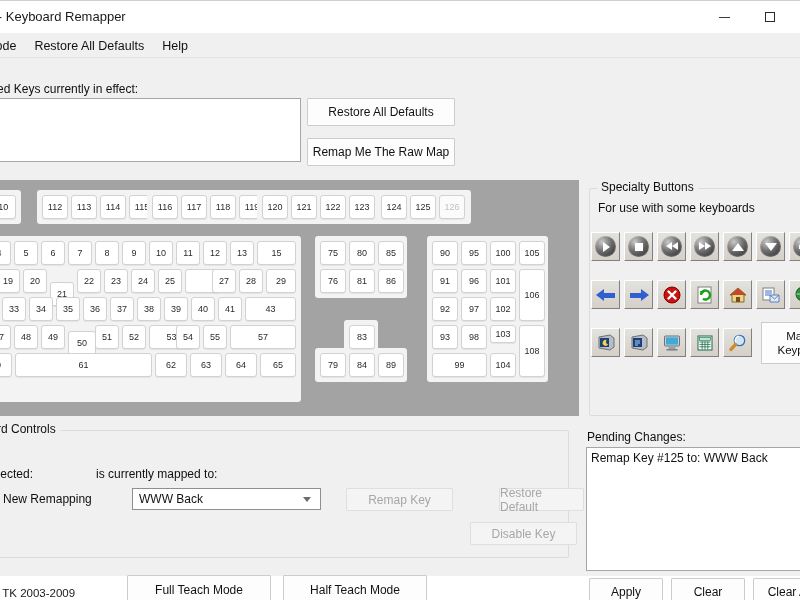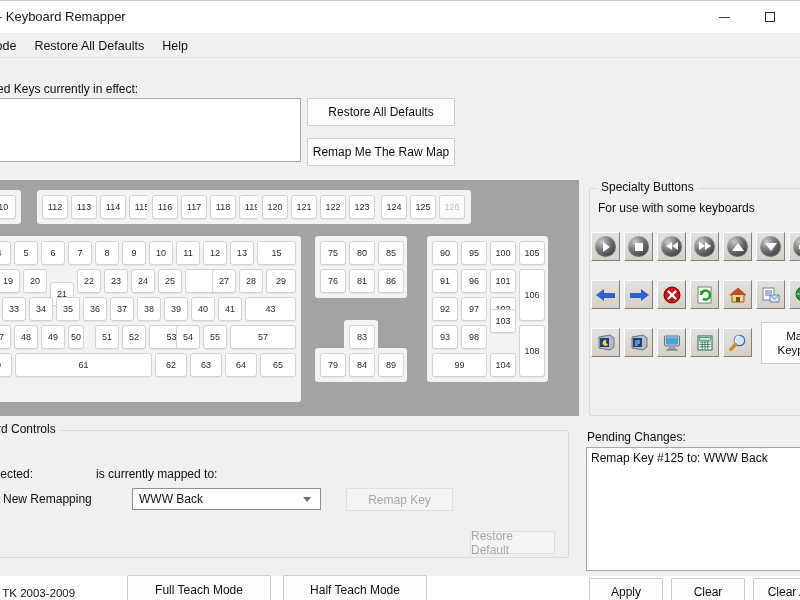--- a/index.html
+++ b/index.html
@@ -343,21 +343,21 @@
           <div class="key" style="left:209px; top:61px; width:24px; height:24px;">37</div>
           <div class="key" style="left:236px; top:61px; width:24px; height:24px;">38</div>
           <div class="key" style="left:263px; top:61px; width:24px; height:24px;">39</div>
           <div class="key" style="left:290px; top:61px; width:24px; height:24px;">40</div>
           <div class="key" style="left:317px; top:61px; width:24px; height:24px;">41</div>
           <div class="key" style="left:344px; top:61px; width:51px; height:24px;">43</div>
 
           <div class="key" style="left:86px;  top:89px; width:24px; height:24px;">47</div>
           <div class="key" style="left:113px; top:89px; width:24px; height:24px;">48</div>
           <div class="key" style="left:140px; top:89px; width:24px; height:24px;">49</div>
-          <div class="key" style="left:167px; top:89px; width:16px; height:24px;">50</div>
+          <div class="key" style="left:167px; top:95px; width:28px; height:24px;">50</div>
           <div class="key" style="left:194px; top:89px; width:24px; height:24px;">51</div>
           <div class="key" style="left:221px; top:89px; width:24px; height:24px;">52</div>
           <div class="key" style="left:248px; top:89px; width:45px; height:24px;">53</div>
           <div class="key" style="left:275px; top:89px; width:24px; height:24px;">54</div>
           <div class="key" style="left:302px; top:89px; width:24px; height:24px;">55</div>
           <div class="key" style="left:329px; top:89px; width:66px; height:24px;">57</div>
 
           <div class="key" style="left:79px;  top:117px; width:32px; height:24px;">60</div>
           <div class="key" style="left:114px; top:117px; width:137px; height:24px;">61</div>
           <div class="key" style="left:254px; top:117px; width:32px; height:24px;">62</div>
@@ -394,21 +394,21 @@
           <div class="key" style="left:34px; top:33px;  width:26px; height:24px;">96</div>
           <div class="key" style="left:63px; top:33px;  width:26px; height:24px;">101</div>
           <div class="key" style="left:92px; top:33px;  width:26px; height:52px;">106</div>
 
           <div class="key" style="left:5px;  top:61px;  width:26px; height:24px;">92</div>
           <div class="key" style="left:34px; top:61px;  width:26px; height:24px;">97</div>
           <div class="key" style="left:63px; top:61px;  width:26px; height:24px;">102</div>
 
           <div class="key" style="left:5px;  top:89px;  width:26px; height:24px;">93</div>
           <div class="key" style="left:34px; top:89px;  width:26px; height:24px;">98</div>
-          <div class="key" style="left:63px; top:73px;  width:26px; height:24px;">103</div>
+          <div class="key" style="left:63px; top:89px;  width:26px; height:18px;">103</div>
           <div class="key" style="left:92px; top:89px;  width:26px; height:52px;">108</div>
 
           <div class="key" style="left:5px;  top:117px; width:55px; height:24px;">99</div>
           <div class="key" style="left:63px; top:117px; width:26px; height:24px;">104</div>
         </div>
       </div>
 
       <div class="groupbox" style="left:648px; top:130px; width:262px; height:228px;"></div>
       <div class="groupbox-title" style="left:656px; top:122px;">Specialty Buttons</div>
       <div class="lbl" style="left:657px; top:143px;">For use with some keyboards</div>
@@ -546,21 +546,22 @@
       <div class="lbl" style="left:16px; top:409px;">...ey Selected:</div>
       <div class="lbl" style="left:155px; top:409px;">is currently mapped to:</div>
       <div class="lbl" style="left:16px; top:434px;">...hoose New Remapping</div>
 
       <div class="combo" style="left:191px; top:430px; width:189px; height:22px;">
         <span>WWW Back</span>
         <span class="chev"></span>
       </div>
 
       <div class="btn disabled" style="left:405px; top:430px; width:107px; height:23px;">Remap Key</div>
-      <div class="btn disabled" style="left:529px; top:430px; width:85px; height:23px;margin-top:43px;">Restore Default</div>
+      <div class="btn disabled" style="left:558px; top:430px; width:85px; height:23px;">Restore Default</div>
+      <div class="btn disabled" style="left:529px; top:464px; width:107px; height:23px;">Disable Key</div>
 
       <div class="lbl" style="left:646px; top:372px;">Pending Changes:</div>
       <div class="listbox" style="left:645px; top:389px; width:227px; height:124px;">
         <div>Remap Key #125 to: WWW Back</div>
       </div>
       <div class="btn" style="left:648px; top:520px; width:74px; height:28px;">Apply</div>
       <div class="btn" style="left:730px; top:520px; width:74px; height:28px;">Clear</div>
       <div class="btn" style="left:812px; top:520px; width:74px; height:28px;">Clear All</div>
 
       <div class="version" style="left:14px; top:529px;">...3.0 - © TK 2003-2009</div>

